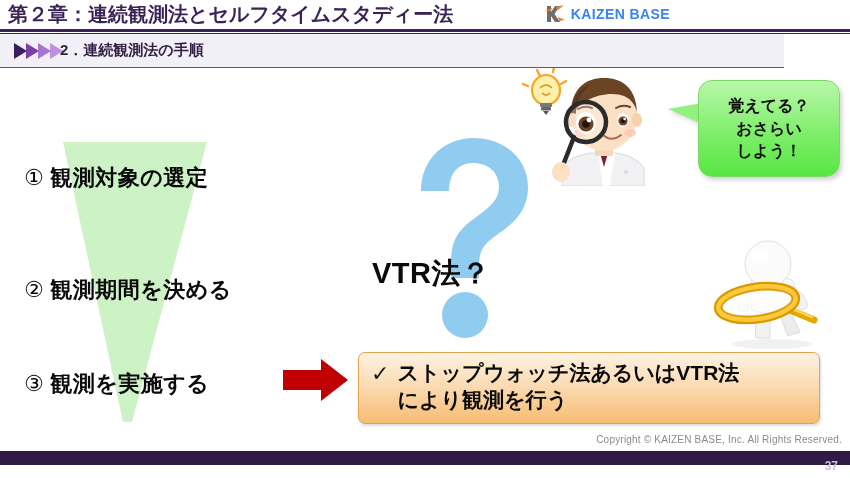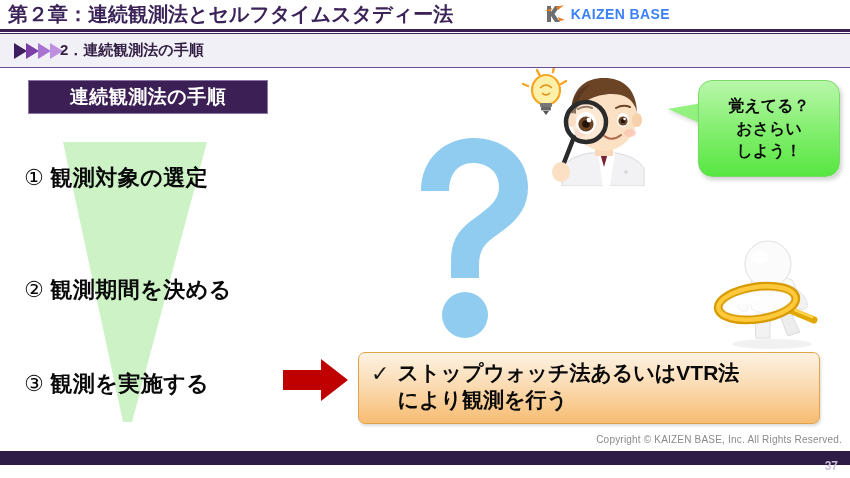--- a/index.html
+++ b/index.html
@@ -62,21 +62,21 @@
     position: absolute;
     left: 0; top: 33px;
     width: 850px; height: 1px;
     background: #3B2358;
   }
 
   
   .subhdr {
     position: absolute;
     left: 0; top: 34px;
-    width: 850px; height: 33px;
+    width: 784px; height: 33px;
     background: #F2F0F7;
     border-bottom: 1.5px solid #6E4A92;
   }
   .chevrons {
     position: absolute;
     left: 14px; top: 9px;
     width: 46px; height: 16px;
   }
   .chev {
     position: absolute;
@@ -293,23 +293,20 @@
   <div class="subhdr">
     <div class="chevrons">
       <span class="chev c1"></span>
       <span class="chev c2"></span>
       <span class="chev c3"></span>
       <span class="chev c4"></span>
     </div>
     <div class="subhdr-text">2．連続観測法の手順</div>
   </div>
 
-  <div class="sec-title">
-    <span>連続観測法の手順</span>
-  </div>
 
   <div class="funnel">
     <svg width="150" height="280" viewBox="0 0 150 280">
       <polygon points="3,0 147,0 72,280 63,280" fill="#CDF2C6"></polygon>
     </svg>
   </div>
 
   <div class="step s1">
     <span class="num">①</span><span>観測対象の選定</span>
   </div>
@@ -324,20 +321,21 @@
     <svg width="150" height="205" viewBox="0 0 150 205">
       <path d="M26 56 C26 22 52 3 78 3 C110 3 133 24 133 52
                C133 78 116 90 99 102 C88 110 84 117 84 131
                L84 143 L56 143 L56 126 C56 105 64 94 80 83
                C95 72 104 65 104 52 C104 37 93 28 78 28
                C62 28 54 40 54 56 Z" fill="#8FCCEF"></path>
       <circle cx="70" cy="180" r="23" fill="#8FCCEF"></circle>
     </svg>
   </div>
 
+  <div class="q-line l2">VTR法？</div>
 
   <div class="person">
     <svg width="150" height="118" viewBox="0 0 150 118">
 
       <g>
         <path d="M20 8 L17 2 M33 4 L34 -1 M8 18 L3 16 M41 16 L46 13" stroke="#F5A623" stroke-width="2.4" stroke-linecap="round" fill="none"></path>
         <ellipse cx="26" cy="22" rx="14" ry="15" fill="#FDF0A8" stroke="#F5A623" stroke-width="2.2"></ellipse>
         <path d="M20 20 q6 -6 12 0 M22 25 q4 4 8 0" stroke="#E09010" stroke-width="1.4" fill="none"></path>
         <rect x="20" y="35" width="12" height="4" fill="#777" rx="1"></rect>
         <rect x="21" y="39" width="10" height="3.5" fill="#666" rx="1"></rect>

